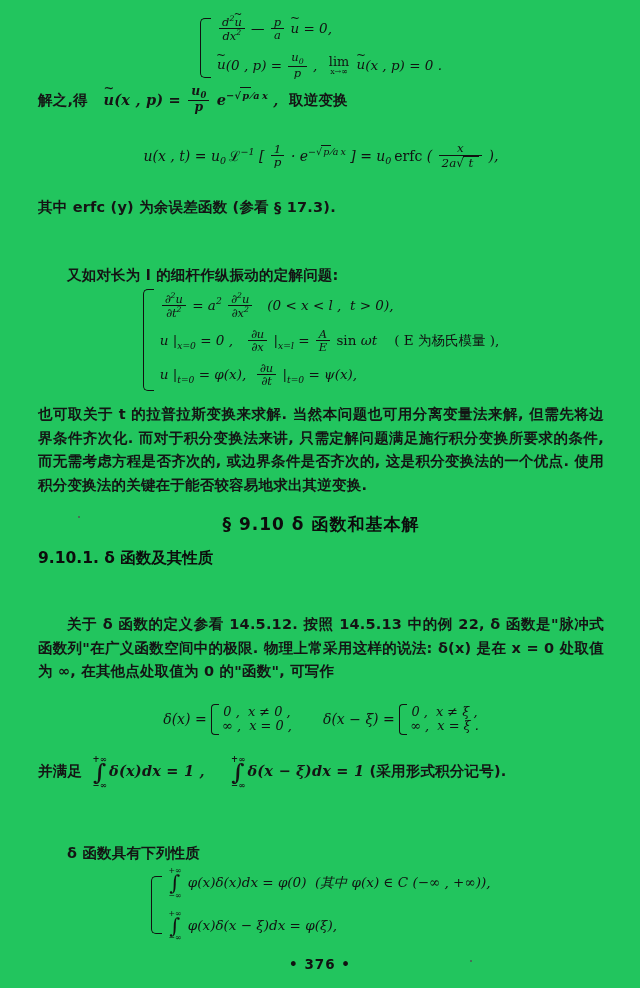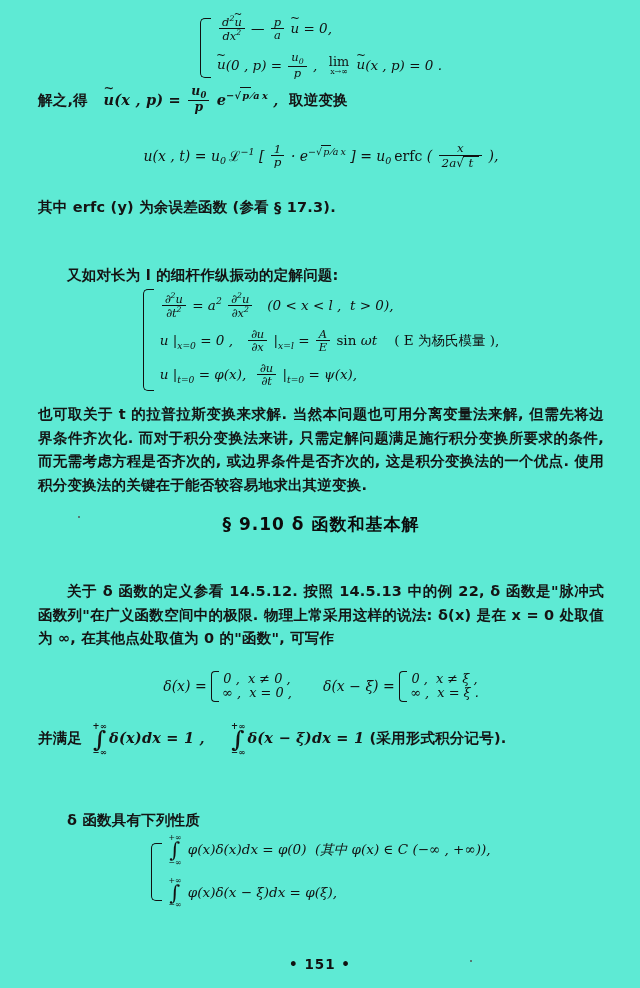--- a/index.html
+++ b/index.html
@@ -11,21 +11,21 @@
     height: 988px;
     background: #ffffff;
     font-family: "DejaVu Sans", sans-serif;
     color: #111;
     overflow: hidden;
   }
   .page {
     position: relative;
     width: 640px;
     height: 988px;
-    background: #5eead4;
+    background: #22c55e;
     padding: 0;
     box-sizing: border-box;
   }
   .content {
     position: absolute;
     left: 38px;
     top: 14px;
     width: 566px;
   }
   
@@ -318,20 +318,21 @@
         </div>
       </div>
     </div>
 
     <div class="spacer-sm"></div>
 
     <div class="para">也可取关于 t 的拉普拉斯变换来求解. 当然本问题也可用分离变量法来解, 但需先将边界条件齐次化. 而对于积分变换法来讲, 只需定解问题满足施行积分变换所要求的条件, 而无需考虑方程是否齐次的, 或边界条件是否齐次的, 这是积分变换法的一个优点. 使用积分变换法的关键在于能否较容易地求出其逆变换.</div>
 
     <div class="section-title">§ 9.10   δ 函数和基本解</div>
 
+    <div class="subsection-title">9.10.1. δ 函数及其性质</div>
 
     <div class="para indent">关于 δ 函数的定义参看 14.5.12. 按照 14.5.13 中的例 22, δ 函数是"脉冲式函数列"在广义函数空间中的极限. 物理上常采用这样的说法: δ(x) 是在 x = 0 处取值为 ∞, 在其他点处取值为 0 的"函数", 可写作</div>
 
     <div class="math-block">
       δ(x) =
       <span class="cases">
           <span class="cbrace"></span>
           <span class="clines">
             <span>0 ,&nbsp; x ≠ 0 ,</span>
             <span>∞ ,&nbsp; x = 0 ,</span>
@@ -395,14 +396,14 @@
         </div>
       </div>
     </div>
 
   </div>
 
   <div class="dot-mark" style="left:60px; top:96px;"></div>
   <div class="dot-mark" style="left:78px; top:516px;"></div>
   <div class="dot-mark" style="left:470px; top:960px;"></div>
 
-  <div class="page-number">• 151 •</div>
+  <div class="page-number">• 376 •</div>
 </div>
 
 </body></html>

